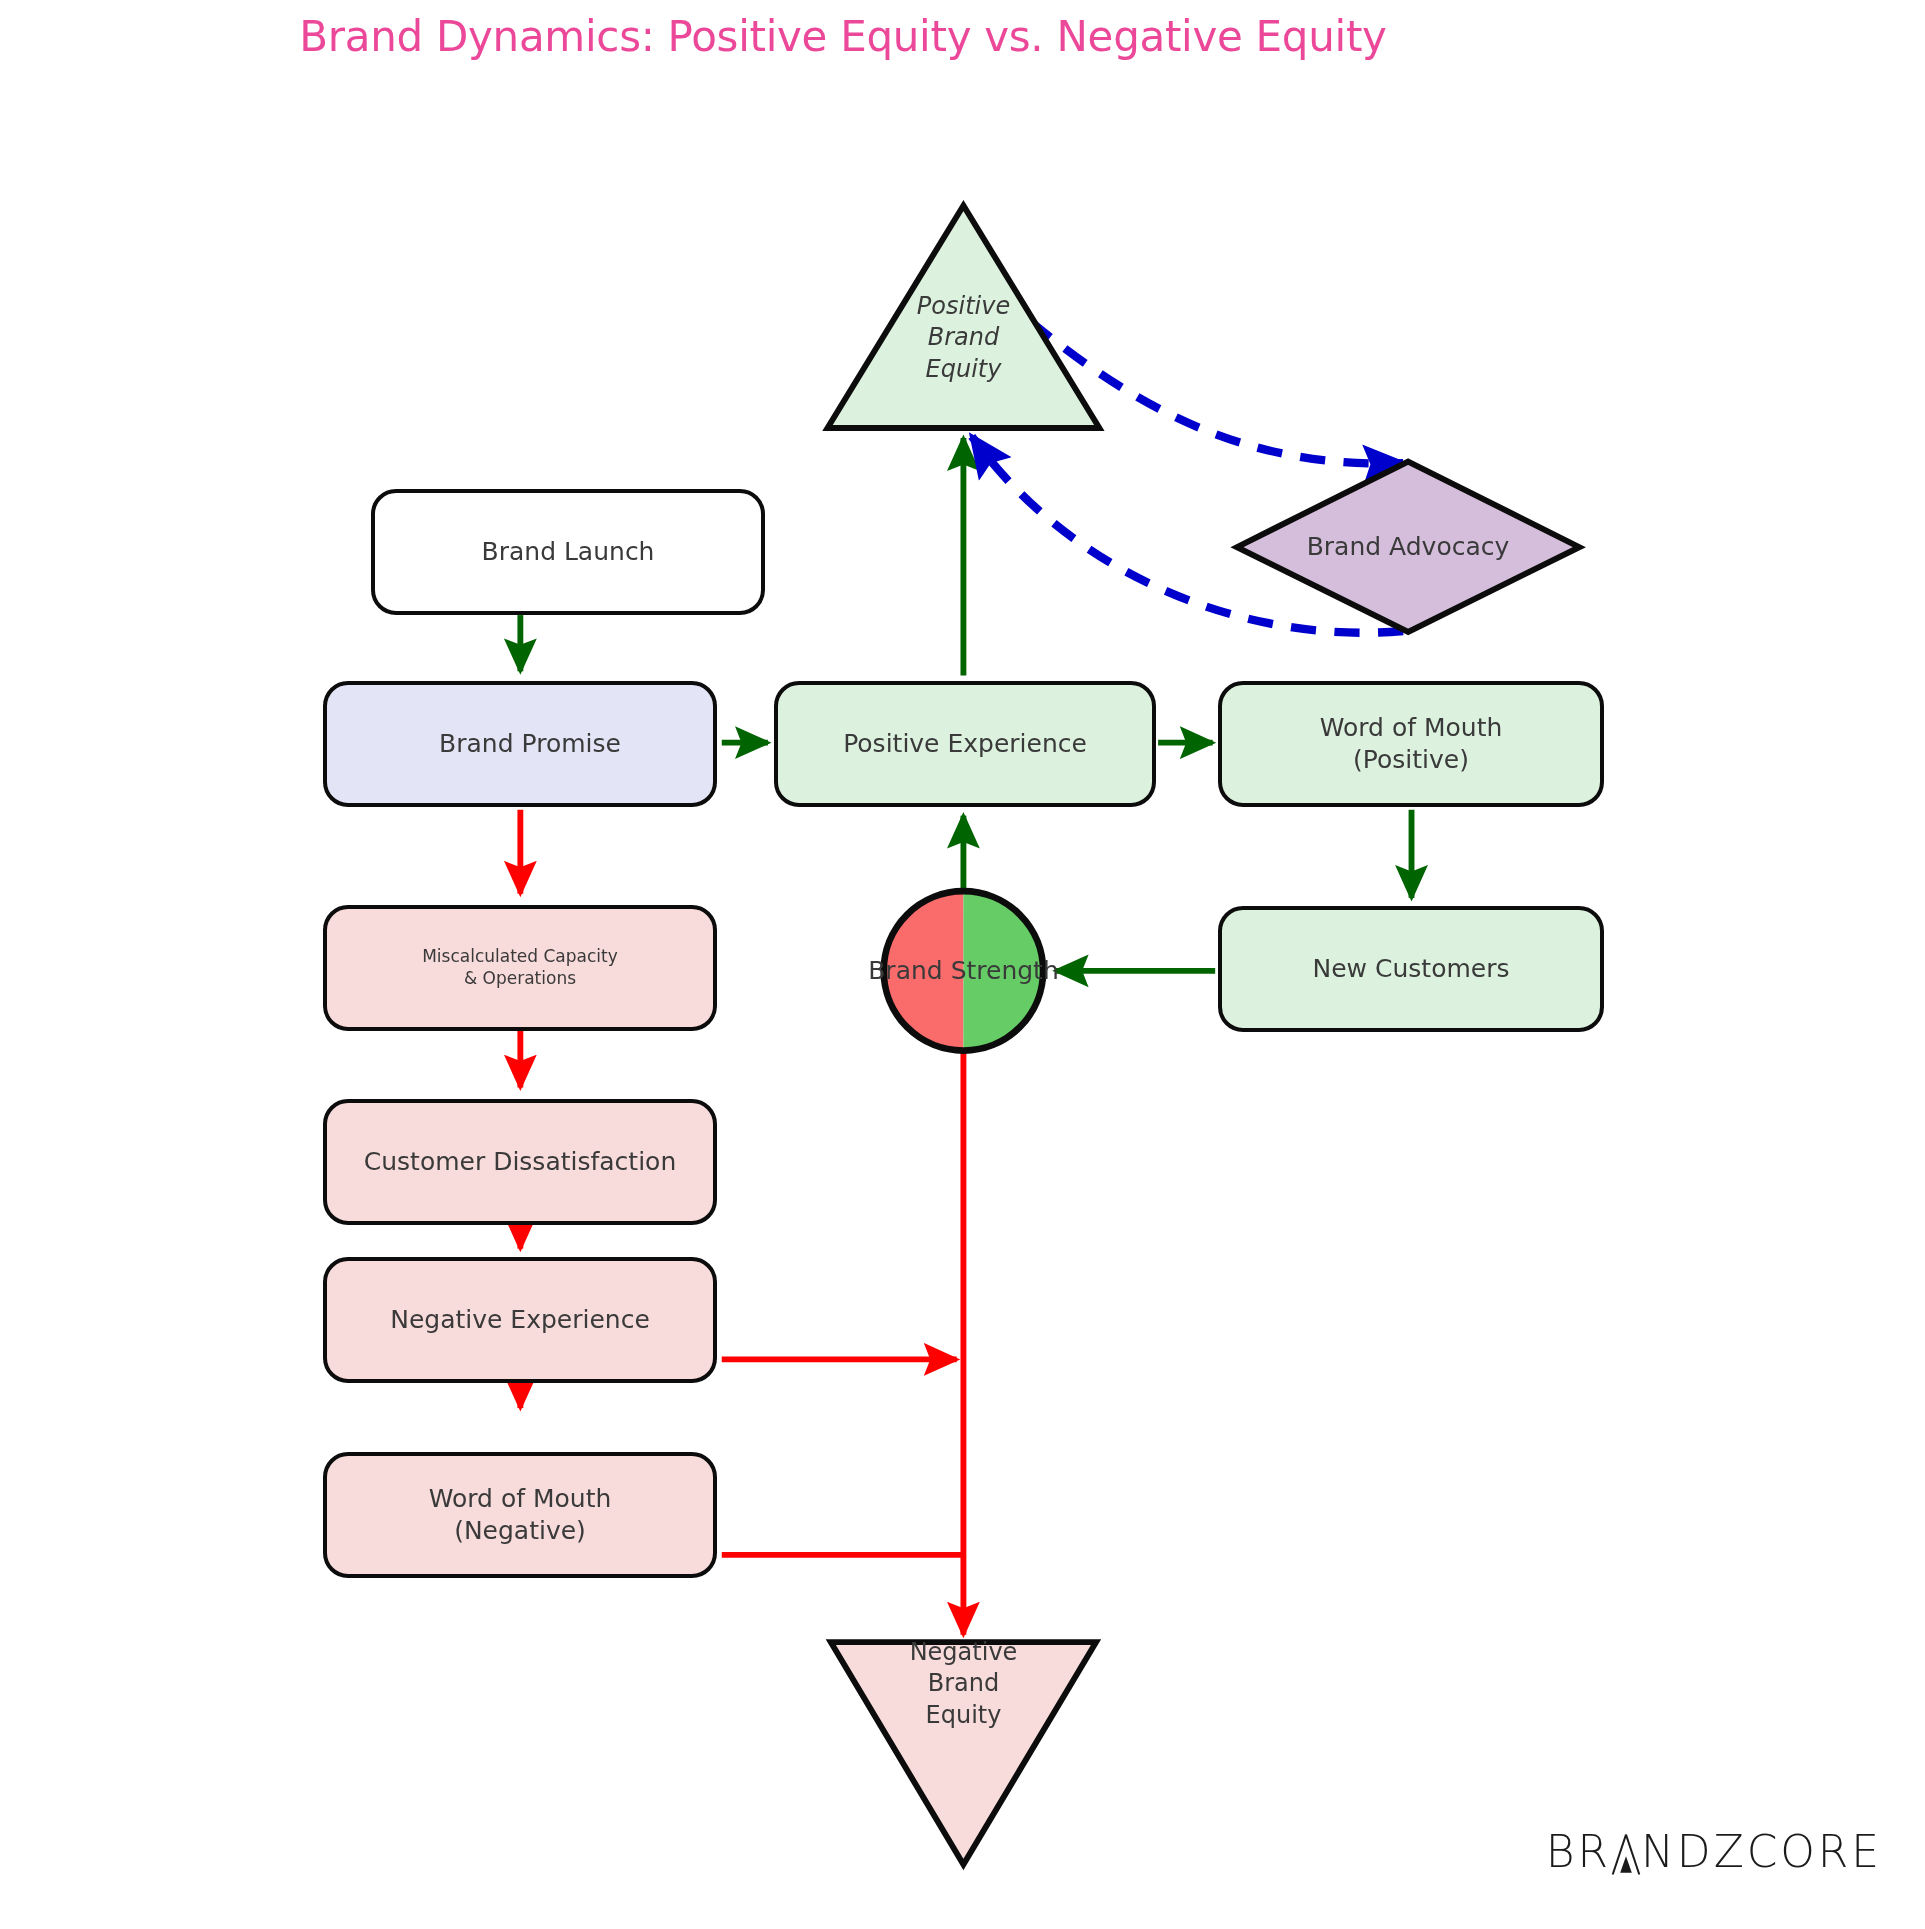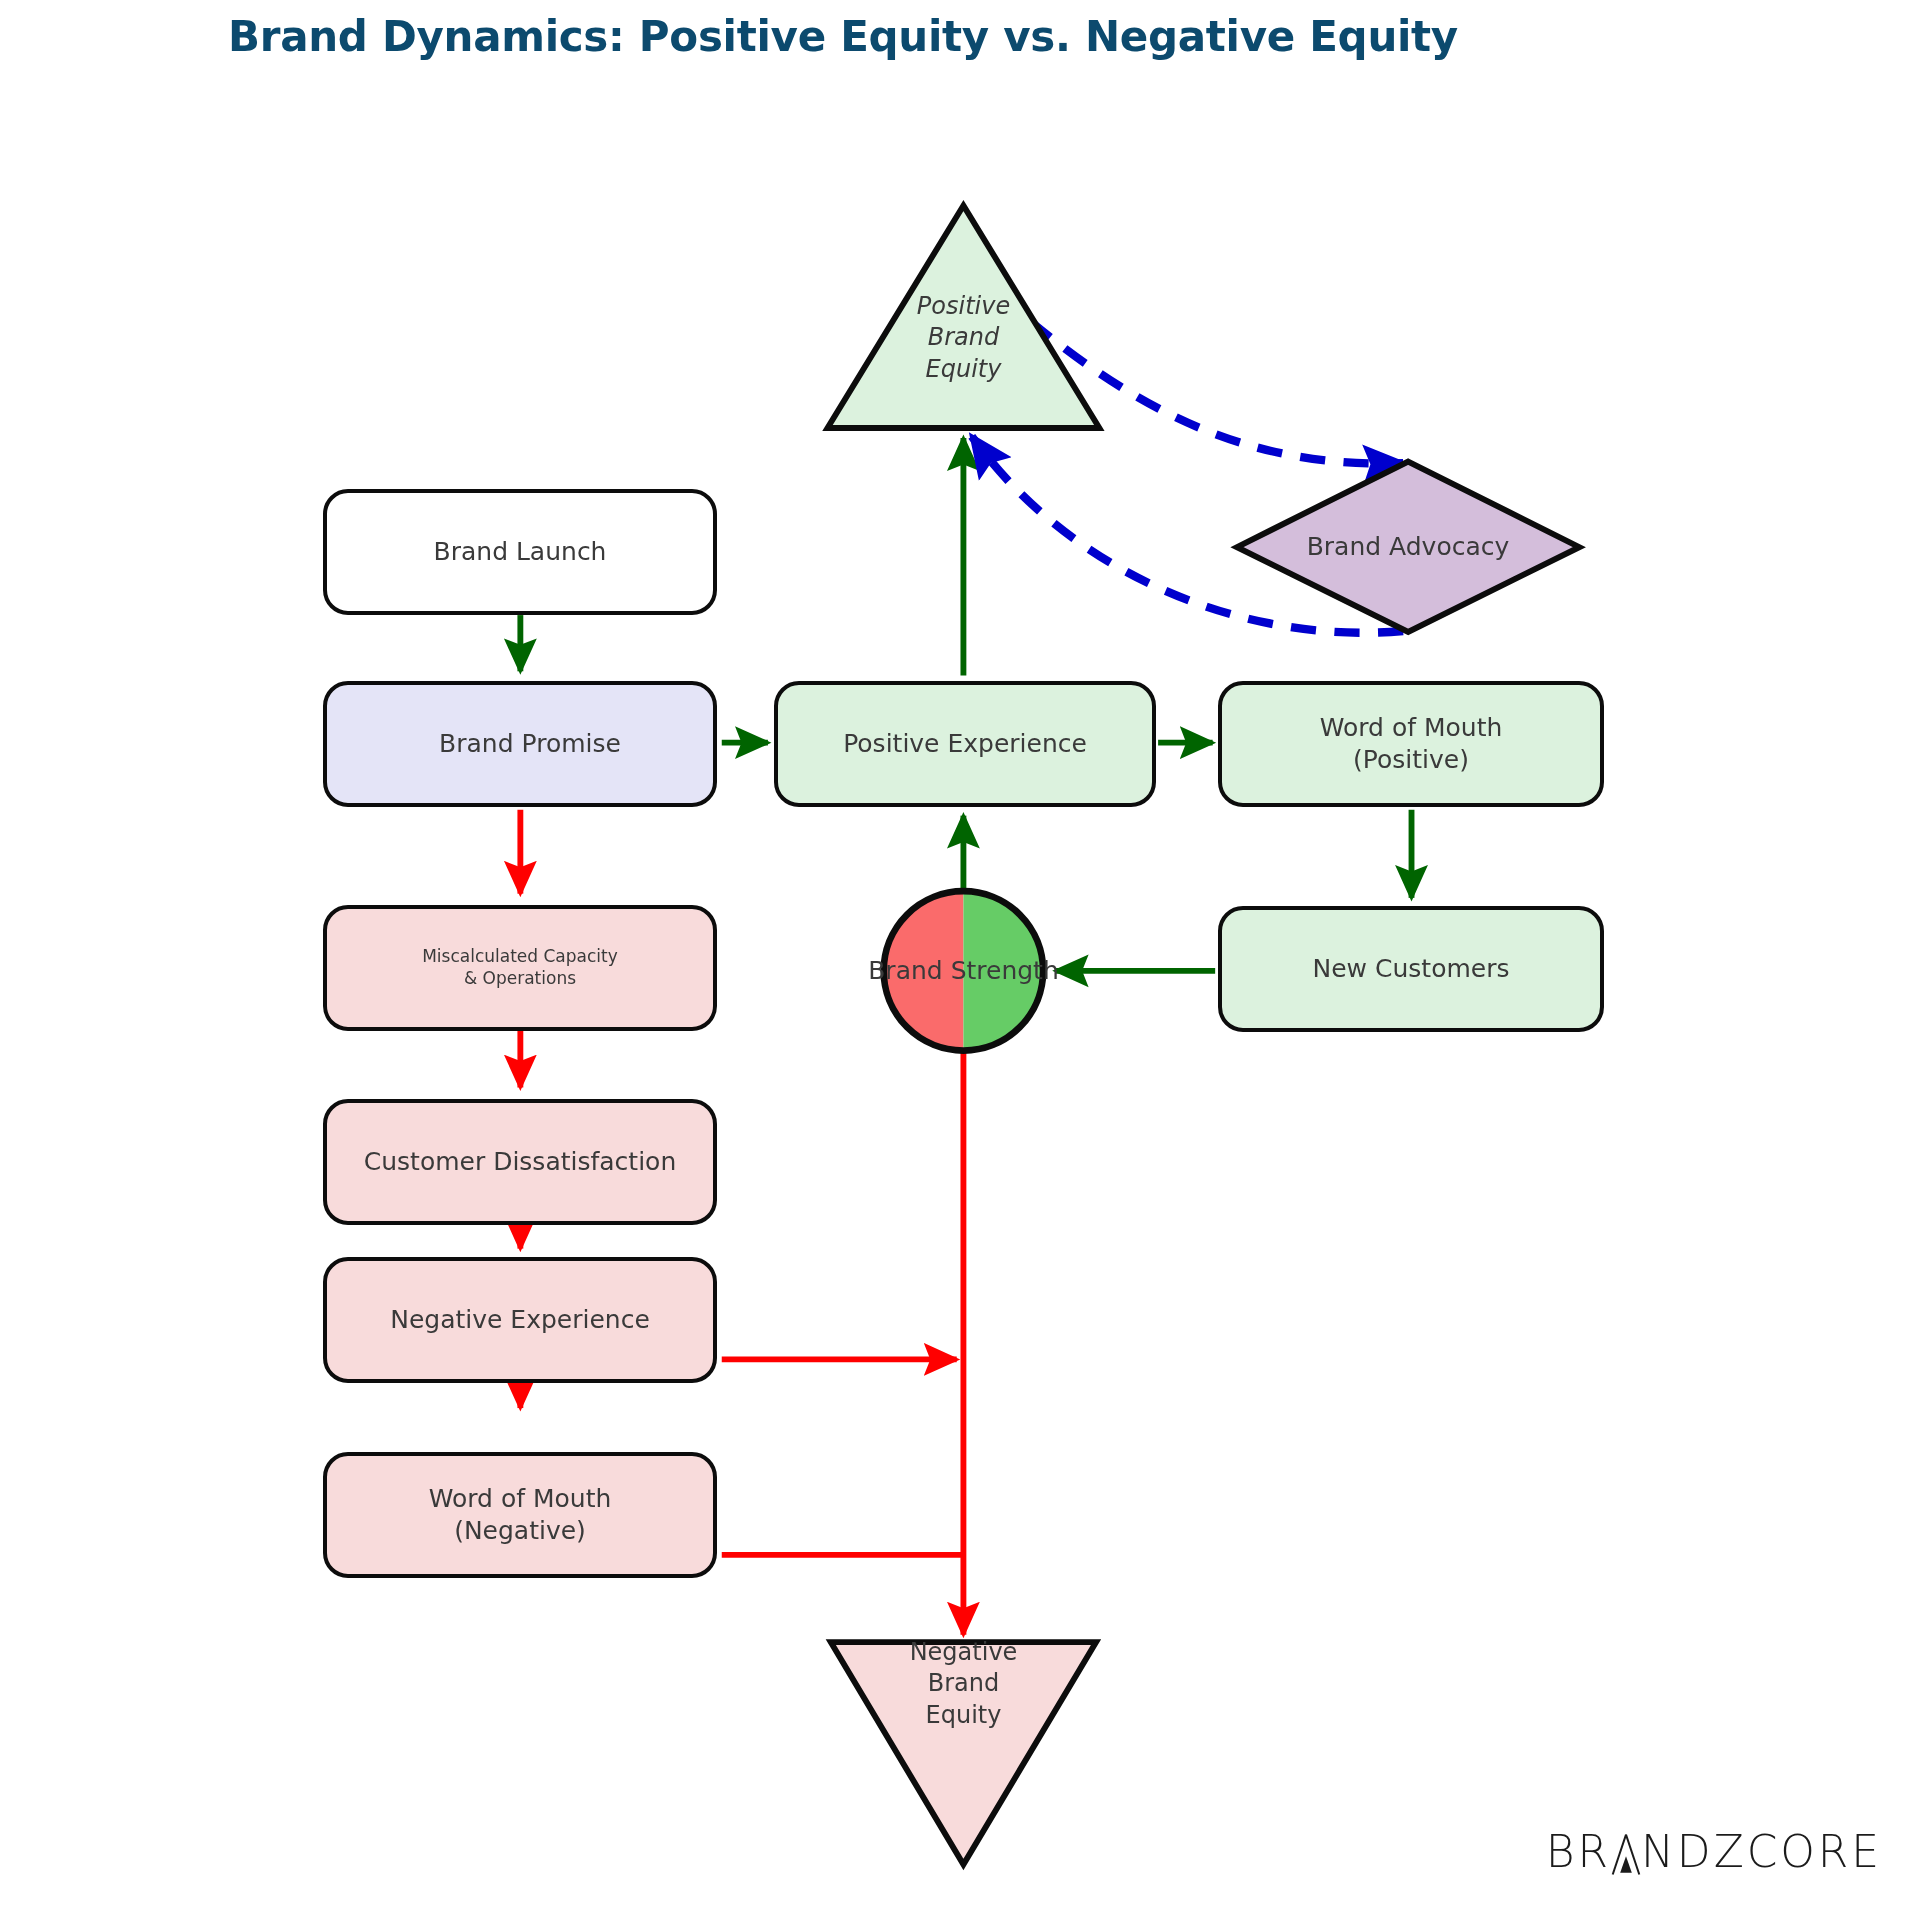--- a/index.html
+++ b/index.html
@@ -17,22 +17,22 @@
     background: #ffffff;
     overflow: hidden;
   }
   #diagram-title {
     position: absolute;
     left: 0;
     top: 11.7px;
     width: 1686px;
     text-align: center;
     font-size: 42px;
-    font-weight: bold;
-    color: #0c4a6e;
+    font-weight: normal;
+    color: #ec4899;
     letter-spacing: -0.3px;
   }
   svg#edges {
     position: absolute;
     left: 0;
     top: 0;
     width: 1926px;
     height: 1930px;
     pointer-events: none;
   }
@@ -45,21 +45,21 @@
     text-align: center;
     color: #3a3a3a;
     font-size: 25px;
     line-height: 1.28;
     white-space: pre-line;
   }
   .box {
     border: 4.2px solid #0c0c0c;
     border-radius: 25px;
   }
-  .box.white  { background: #ffffff; }
+  .box.white  { background: #ffffff; margin-left: 48px; }
   .box.lav    { background: #e4e4f7; }
   .box.green  { background: #dcf2de; }
   .box.pink   { background: #f8dbdb; }
   .node.small { font-size: 17px; }
 
   .shape-label {
     position: absolute;
     display: flex;
     align-items: center;
     justify-content: center;

